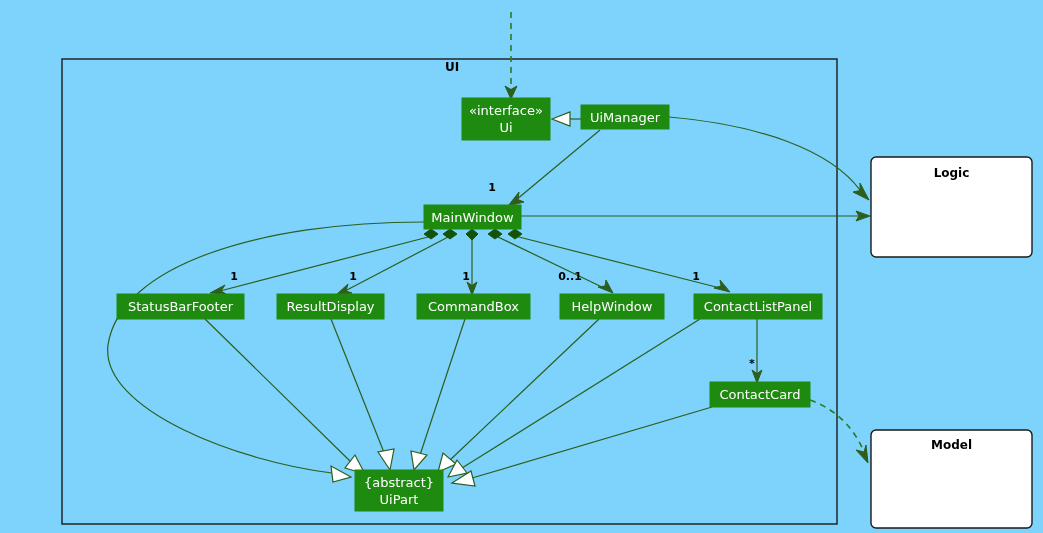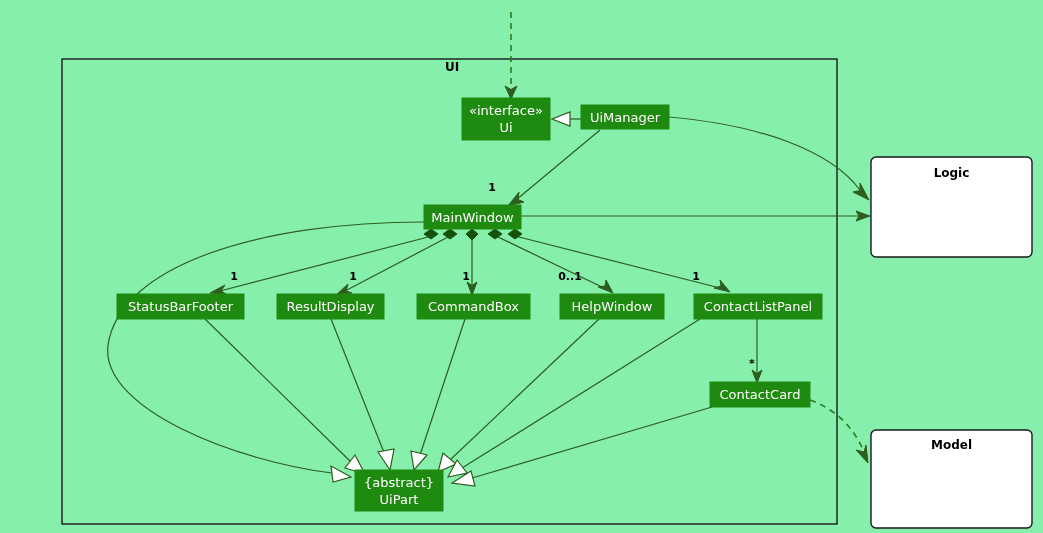--- a/index.html
+++ b/index.html
@@ -9,21 +9,21 @@
     background: #ffffff;
   }
   body {
     font-family: "DejaVu Sans", sans-serif;
   }
   #diagram-root {
     position: relative;
     width: 1043px;
     height: 533px;
     overflow: hidden;
-    background: #86efac;
+    background: #7dd3fc;
   }
   #diagram-svg {
     position: absolute;
     left: 0;
     top: 0;
     width: 1043px;
     height: 533px;
   }
   .pkg-label {
     font-family: "DejaVu Sans", sans-serif;

